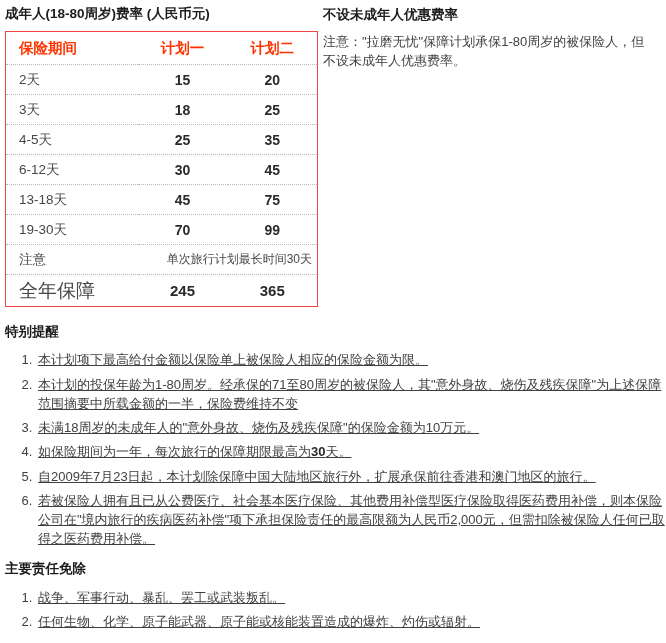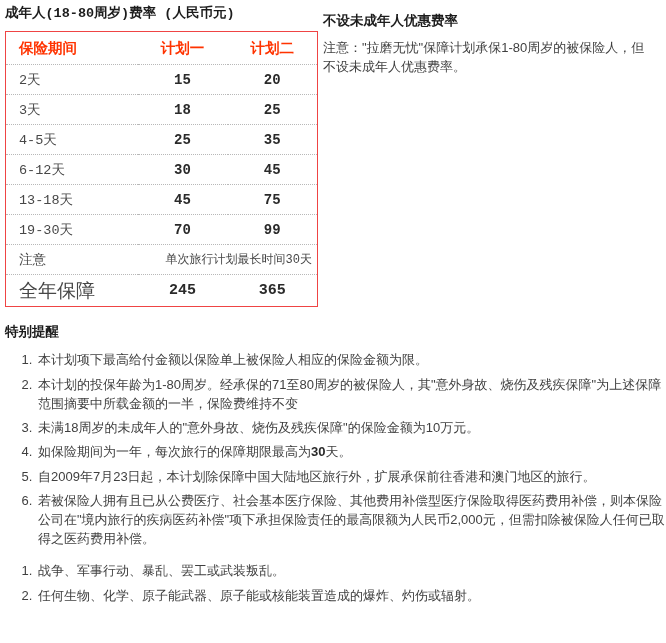--- a/index.html
+++ b/index.html
@@ -15,31 +15,31 @@
     position: relative;
     background: #fff;
     overflow: hidden;
     font-size: 13px;
   }
   .top-area {
     display: flex;
     align-items: flex-start;
     padding: 6px 0 0 0;
   }
-  .left-col { width: 322px; padding-left: 5px; flex: 0 0 auto; font-family: Liberation Mono, monospace; }
+  .left-col { width: 322px; padding-left: 5px; flex: 0 0 auto; }
   .right-col { flex: 1 1 auto; padding-left: 1px; padding-right: 8px; }
 
   .section-title {
     font-weight: bold;
     color: #1c1c1c;
     font-size: 13.5px;
     line-height: 1.2;
     margin: 0;
   }
-  .right-col .section-title { margin-top: 7px; }
+  .right-col .section-title { margin-top: 1px; }
 
   .rate-table {
     width: 312px;
     border: 1px solid #ef4444;
     border-collapse: collapse;
     margin-top: 9px;
     table-layout: fixed;
   }
   .rate-table col.c-period { width: 132px; }
   .rate-table col.c-plan { width: 90px; }
@@ -87,20 +87,21 @@
   .body-section.exclusions { margin-top: 13px; }
   ol.doc-list {
     margin: 10px 0 0 0;
     padding: 0 0 0 31px;
     color: #3f3f3f;
   }
   ol.doc-list li {
     margin: 0 0 5px 0;
     line-height: 1.48;
     padding-left: 2px;
+    text-decoration: underline;
   }
   .bold-inline { font-weight: bold; color: #2a2a2a; }
 </style>
 </head>
 <body>
 
 <div class="page">
 
   <div class="top-area">
 
@@ -175,20 +176,21 @@
       <li>本计划项下最高给付金额以保险单上被保险人相应的保险金额为限。</li>
       <li>本计划的投保年龄为1-80周岁。经承保的71至80周岁的被保险人，其"意外身故、烧伤及残疾保障"为上述保障范围摘要中所载金额的一半，保险费维持不变</li>
       <li>未满18周岁的未成年人的"意外身故、烧伤及残疾保障"的保险金额为10万元。</li>
       <li><span>如保险期间为一年，每次旅行的保障期限最高为</span><span class="bold-inline">30</span><span>天。</span></li>
       <li>自2009年7月23日起，本计划除保障中国大陆地区旅行外，扩展承保前往香港和澳门地区的旅行。</li>
       <li>若被保险人拥有且已从公费医疗、社会基本医疗保险、其他费用补偿型医疗保险取得医药费用补偿，则本保险公司在"境内旅行的疾病医药补偿"项下承担保险责任的最高限额为人民币2,000元，但需扣除被保险人任何已取得之医药费用补偿。</li>
     </ol>
   </div>
 
   <div class="body-section exclusions">
+    <div class="section-title">主要责任免除</div>
     <ol class="doc-list">
       <li>战争、军事行动、暴乱、罢工或武装叛乱。</li>
       <li>任何生物、化学、原子能武器、原子能或核能装置造成的爆炸、灼伤或辐射。</li>
 
     </ol>
   </div>
 
 </div>
 
 </body></html>

